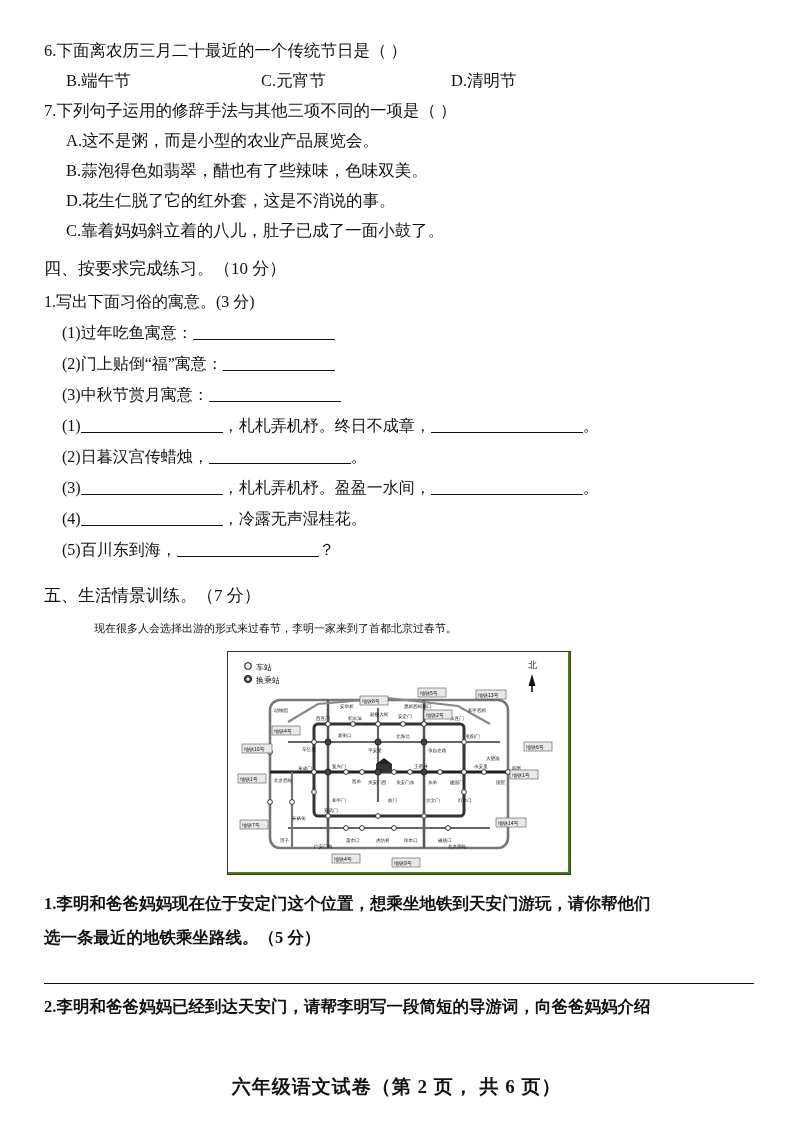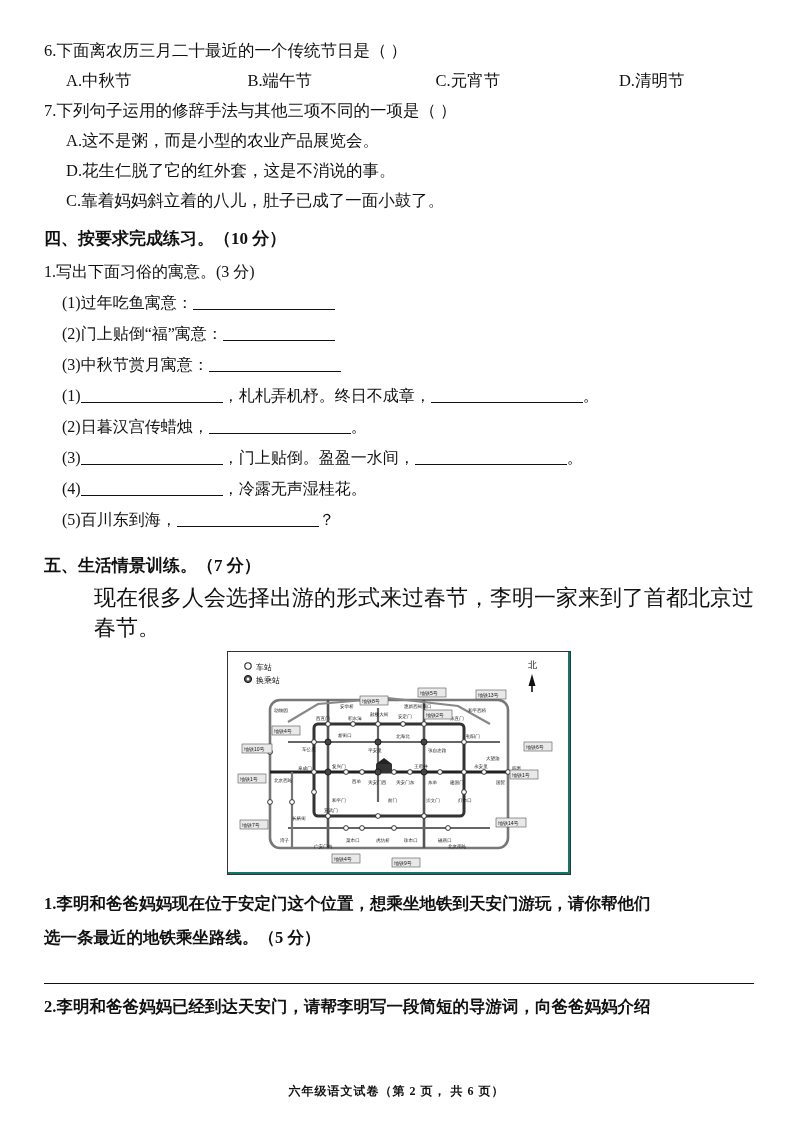--- a/index.html
+++ b/index.html
@@ -47,21 +47,21 @@
   .opt-c { width: 190px; }
   .opt-d { width: 140px; }
   .sub-line {
     font-size: 16.5px;
     line-height: 30px;
     padding-left: 22px;
     white-space: nowrap;
   }
   .section-head {
     font-size: 17px;
-    font-weight: bold;
+    font-weight: normal;
     line-height: 34px;
     margin-top: 6px;
     white-space: nowrap;
   }
   .item-line {
     font-size: 16px;
     line-height: 31px;
     white-space: nowrap;
   }
   .indent1 { padding-left: 18px; }
@@ -69,35 +69,35 @@
     display: inline-block;
     border-bottom: 1px solid #111;
     height: 16px;
     vertical-align: -2px;
   }
   .b110 { width: 112px; }
   .b130 { width: 132px; }
   .b140 { width: 142px; }
   .b150 { width: 152px; }
   .narr {
-    font-size: 22px;
+    font-size: 11px;
     line-height: 30px;
     padding-left: 50px;
   }
   .map-wrap {
     margin-top: 8px;
     display: flex;
     justify-content: center;
   }
   .map {
     width: 342px;
     height: 222px;
     border: 1px solid #333;
     position: relative;
-    background: #0f766e;
+    background: #4d7c0f;
     overflow: hidden;
   }
   .map svg { display: block; }
   .task {
     font-size: 16.5px;
     line-height: 34px;
     margin-top: 12px;
   }
   .task.bold { font-weight: bold; }
   .answer-rule {
@@ -105,41 +105,41 @@
     border-top: 1.4px solid #111;
     margin: 28px 0 6px 0;
     width: 710px;
   }
   .footer {
     position: absolute;
     left: 0;
     right: 0;
     bottom: 22px;
     text-align: center;
-    font-size: 12px;
+    font-size: 19px;
     font-weight: bold;
     letter-spacing: 1px;
   }
 </style>
 </head>
 <body>
 
 <div class="page">
   <div class="content">
 
     <div class="q-line">6.下面离农历三月二十最近的一个传统节日是（          ）</div>
     <div class="opts">
-      <span class="opt opt-a">A.中秋节</span>
       <span class="opt opt-b">B.端午节</span>
       <span class="opt opt-c">C.元宵节</span>
       <span class="opt opt-d">D.清明节</span>
     </div>
 
     <div class="q-line">7.下列句子运用的修辞手法与其他三项不同的一项是（        ）</div>
     <div class="sub-line">A.这不是粥，而是小型的农业产品展览会。</div>
+    <div class="sub-line">B.蒜泡得色如翡翠，醋也有了些辣味，色味双美。</div>
     <div class="sub-line">D.花生仁脱了它的红外套，这是不消说的事。</div>
     <div class="sub-line">C.靠着妈妈斜立着的八儿，肚子已成了一面小鼓了。</div>
 
     <div class="section-head">四、按要求完成练习。（10 分）</div>
 
     <div class="item-line">1.写出下面习俗的寓意。(3 分)</div>
     <div class="item-line indent1">
       <span>(1)过年吃鱼寓意：</span><span class="blank b140"></span>
     </div>
     <div class="item-line indent1">
@@ -150,21 +150,21 @@
     </div>
 
 
     <div class="item-line indent1">
       <span>(1)</span><span class="blank b140"></span><span>，札札弄机杼。终日不成章，</span><span class="blank b150"></span><span>。</span>
     </div>
     <div class="item-line indent1">
       <span>(2)日暮汉宫传蜡烛，</span><span class="blank b140"></span><span>。</span>
     </div>
     <div class="item-line indent1">
-      <span>(3)</span><span class="blank b140"></span><span>，门上贴倒。盈盈一水间，</span><span class="blank b150"></span><span>。</span>
+      <span>(3)</span><span class="blank b140"></span><span>，札札弄机杼。盈盈一水间，</span><span class="blank b150"></span><span>。</span>
     </div>
     <div class="item-line indent1">
       <span>(4)</span><span class="blank b140"></span><span>，冷露无声湿桂花。</span>
     </div>
     <div class="item-line indent1">
       <span>(5)百川东到海，</span><span class="blank b140"></span><span>？</span>
     </div>
 
     <div class="section-head" style="margin-top:14px;">五、生活情景训练。（7 分）</div>
 

